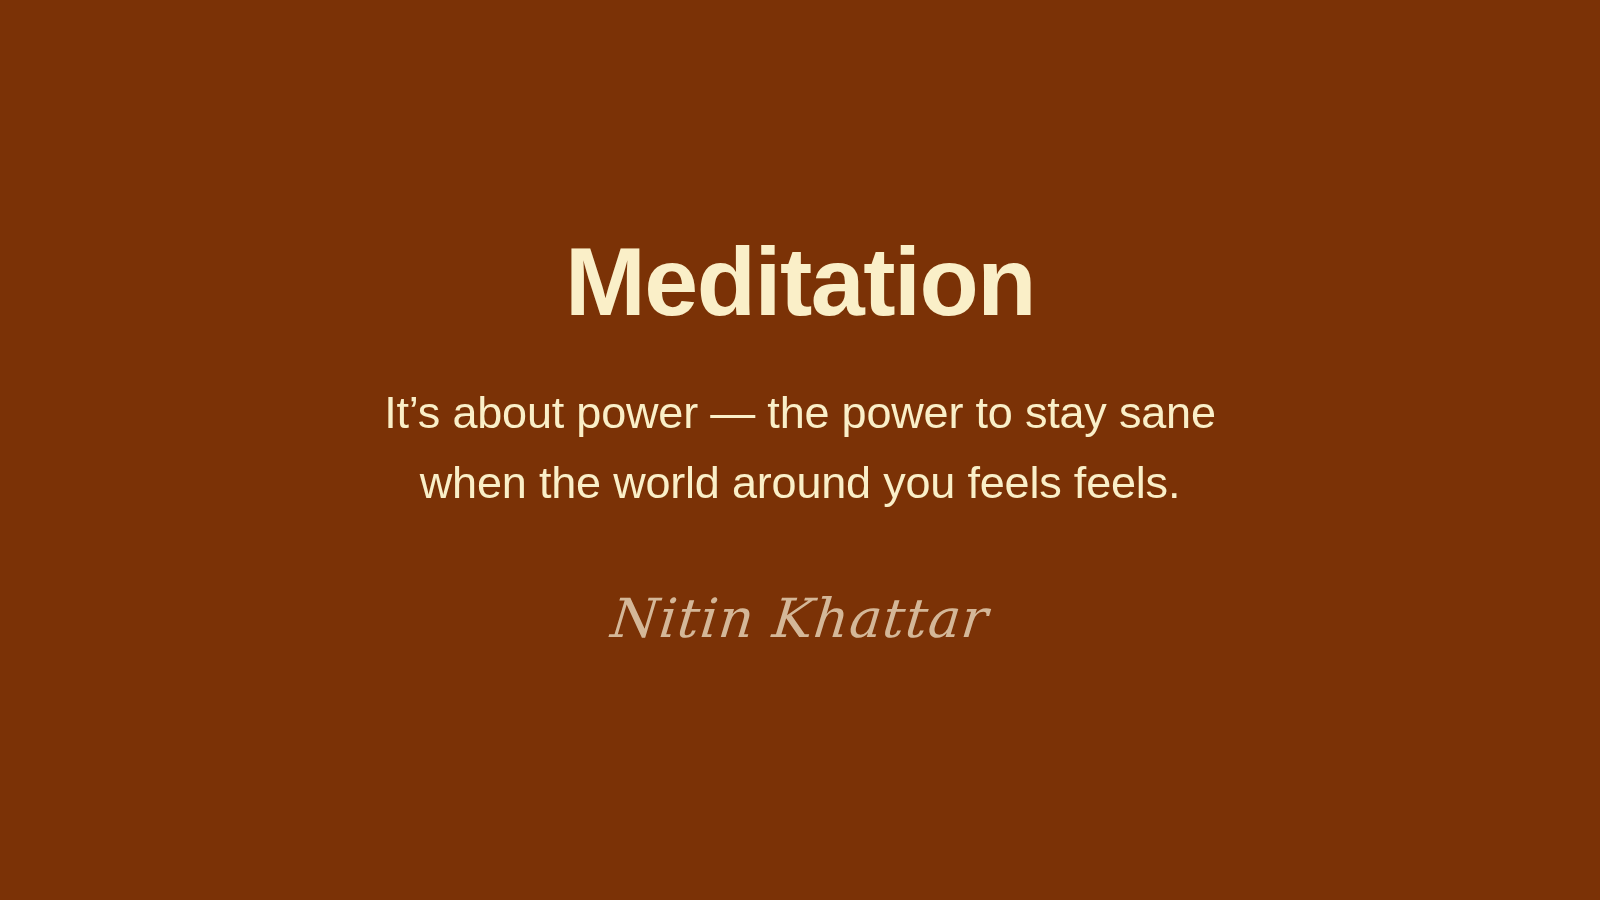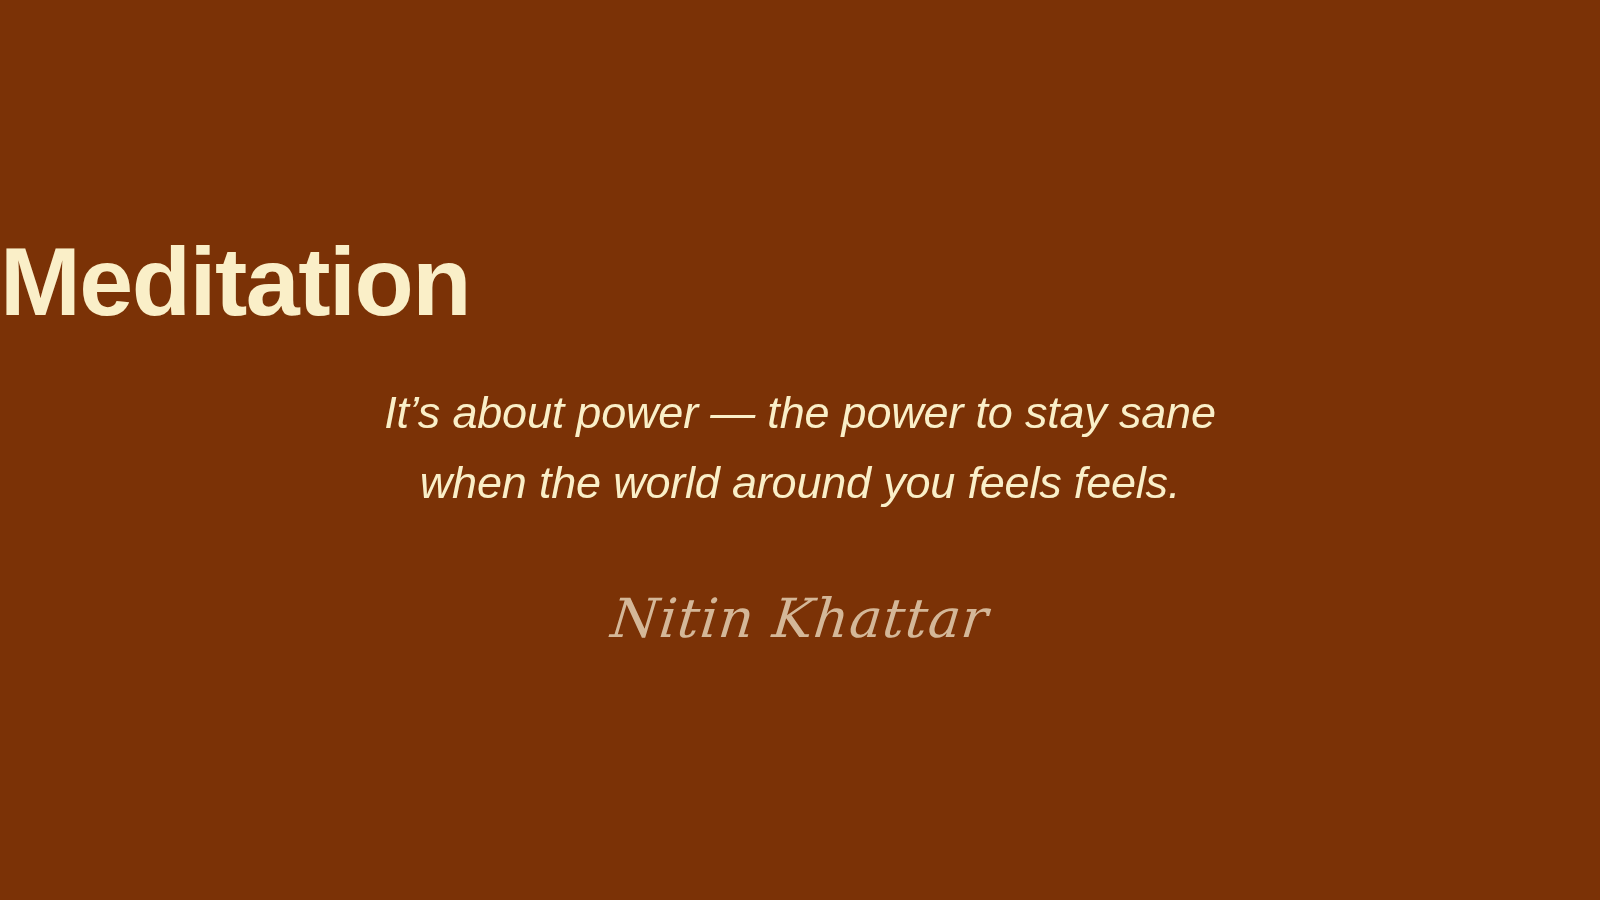--- a/index.html
+++ b/index.html
@@ -26,20 +26,21 @@
     align-items: center;
     box-sizing: border-box;
   }
 
   
   .card-title {
     position: absolute;
     top: 168px;
     left: 0;
     right: 0;
+    text-align: center;
     font-family: "Liberation Sans", sans-serif;
     font-weight: 700;
     font-size: 97px;
     line-height: 1.0;
     letter-spacing: -1.5px;
     color: #FAEFC8;
     white-space: nowrap;
   }
 
   
@@ -82,20 +83,20 @@
     opacity: 0.95;
   }
 </style>
 </head>
 <body style="background: rgb(123, 50, 6);">
 
 <div class="quote-card" style="background: rgb(123, 50, 6);">
 
   <h1 class="card-title" style="color: rgb(250, 239, 200);">Meditation</h1>
 
-  <div class="quote-body" style="color: rgb(250, 239, 200); font-style: italic;">
+  <div class="quote-body" style="color: rgb(250, 239, 200);">
     <span class="quote-line">It’s about power — the power to stay sane</span>
     <span class="quote-line">when the world around you feels feels.</span>
   </div>
 
   <div class="signature" style="color: rgb(217, 191, 160);">Nitin Khattar</div>
 
 </div>
 
 </body></html>

